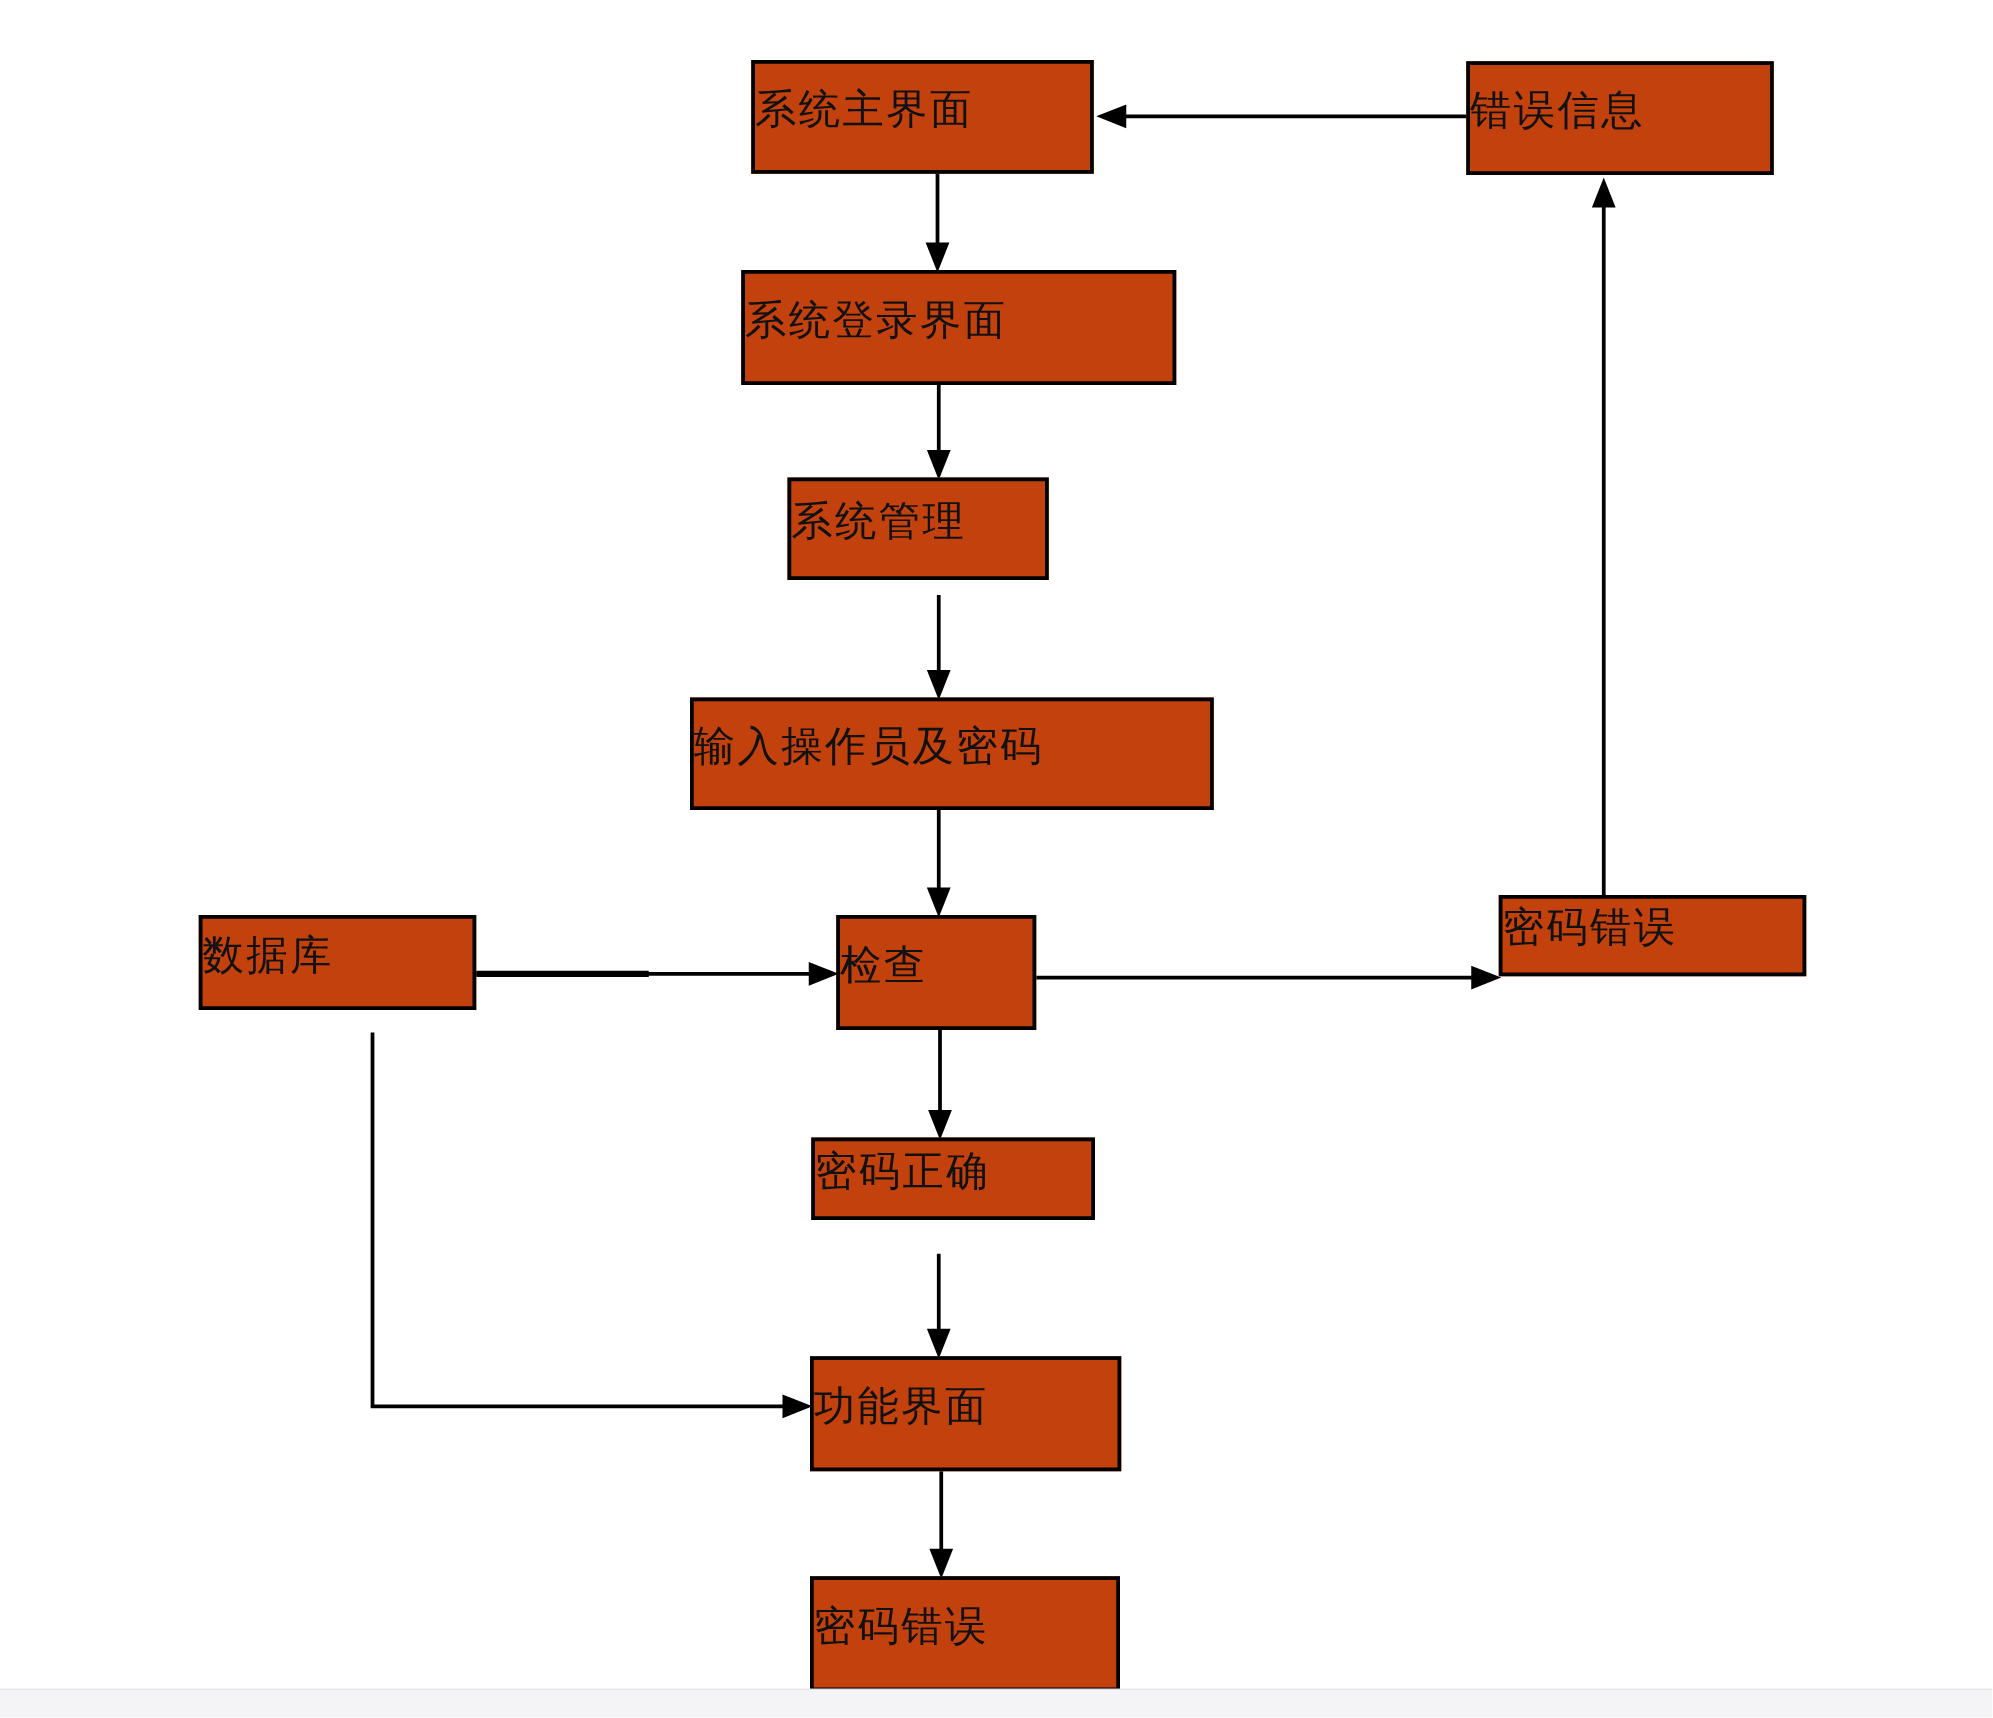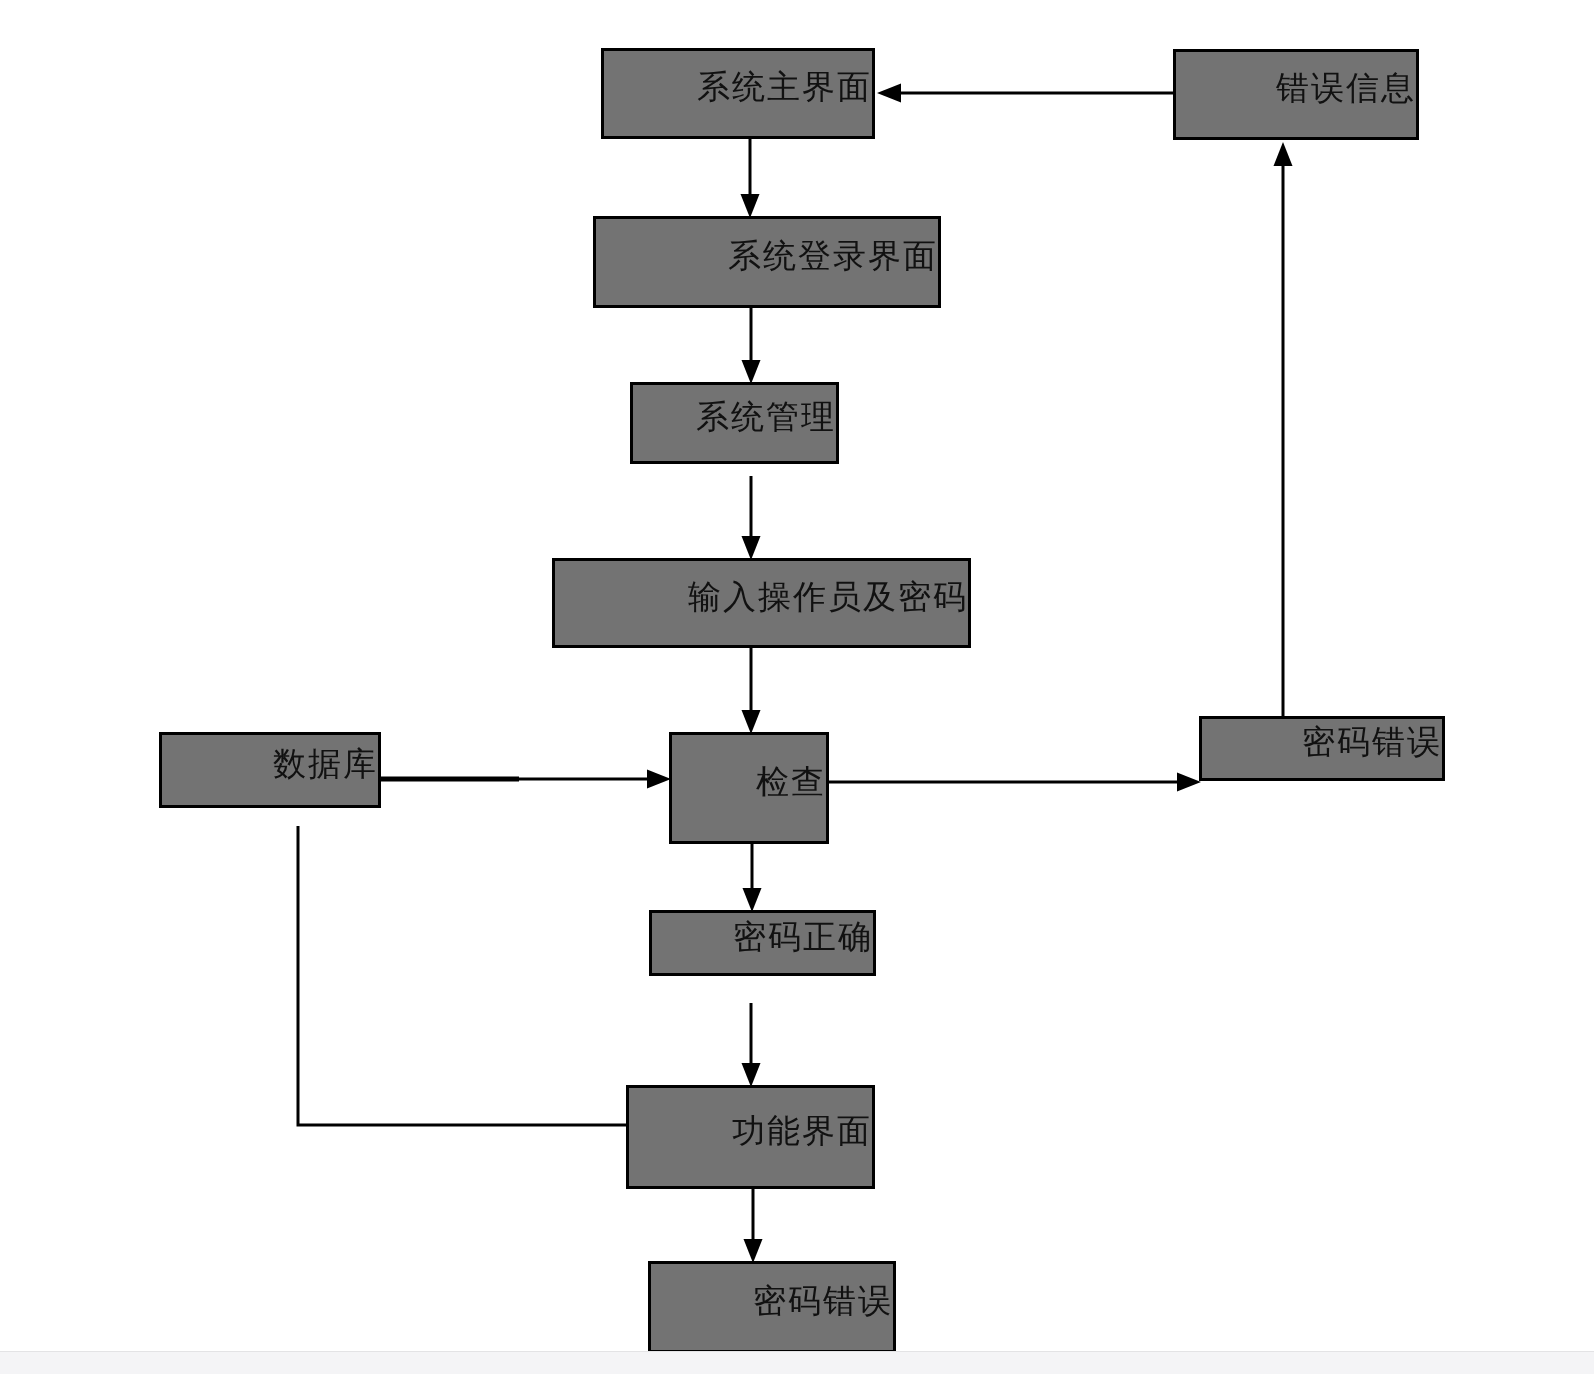--- a/index.html
+++ b/index.html
@@ -22,24 +22,24 @@
     left: 0;
     top: 0;
     width: 1594px;
     height: 1374px;
     pointer-events: none;
   }
   .node {
     position: absolute;
     box-sizing: border-box;
     border: 3px solid #000000;
-    background: #737373;
+    background: #c2410c;
     display: flex;
     align-items: center;
-    justify-content: flex-end;
+    justify-content: flex-start;
     padding-bottom: 12px;
   }
   .node span {
     font-size: 33px;
     letter-spacing: 2px;
     color: #111111;
     white-space: nowrap;
   }
   .bottom-strip {
     position: absolute;
@@ -137,33 +137,33 @@
   </div>
 
   <div class="node" style="left:552px; top:558px; width:419px; height:90px">
     <span>输入操作员及密码</span>
   </div>
 
   <div class="node" style="left:159px; top:732px; width:222px; height:76px">
     <span>数据库</span>
   </div>
 
-  <div class="node" style="left:669px; top:732px; width:160px; height:112px">
+  <div class="node" style="left:669px; top:732px; width:160px; height:92px">
     <span>检查</span>
   </div>
 
   <div class="node" style="left:1199px; top:716px; width:246px; height:65px">
     <span>密码错误</span>
   </div>
 
   <div class="node" style="left:649px; top:910px; width:227px; height:66px">
     <span>密码正确</span>
   </div>
 
-  <div class="node" style="left:626px; top:1085px; width:249px; height:104px">
+  <div class="node" style="left:648px; top:1085px; width:249px; height:92px">
     <span>功能界面</span>
   </div>
 
   <div class="node" style="left:648px; top:1261px; width:248px; height:92px">
     <span>密码错误</span>
   </div>
 
   <div class="bottom-strip"></div>
 </div>
 

